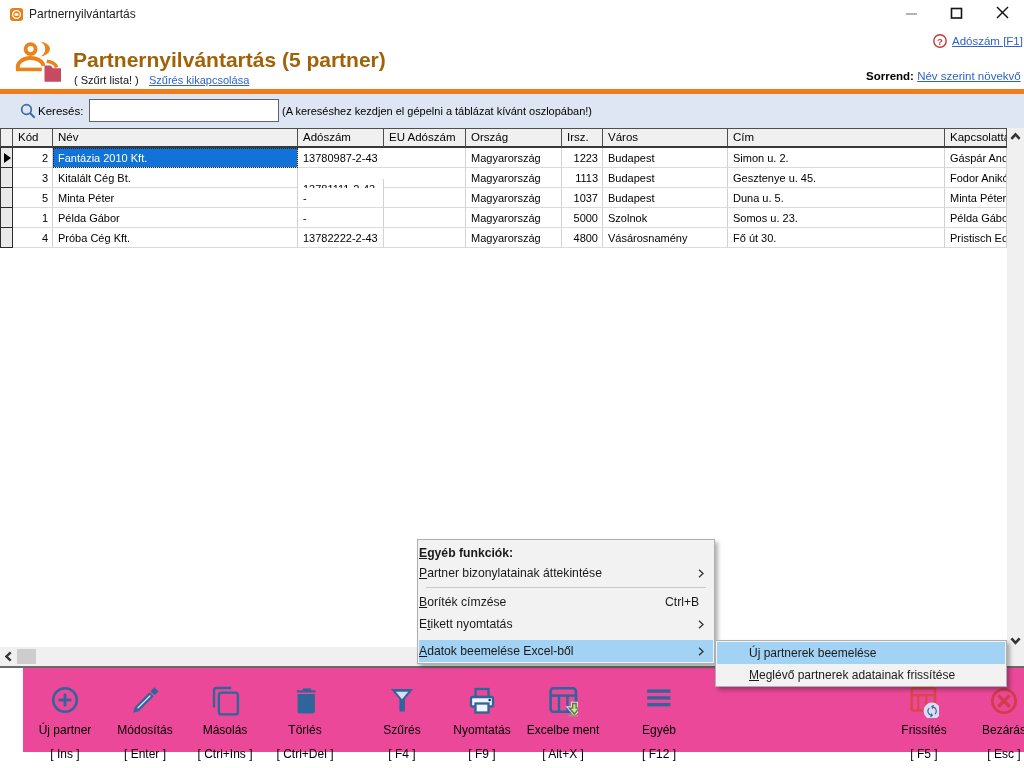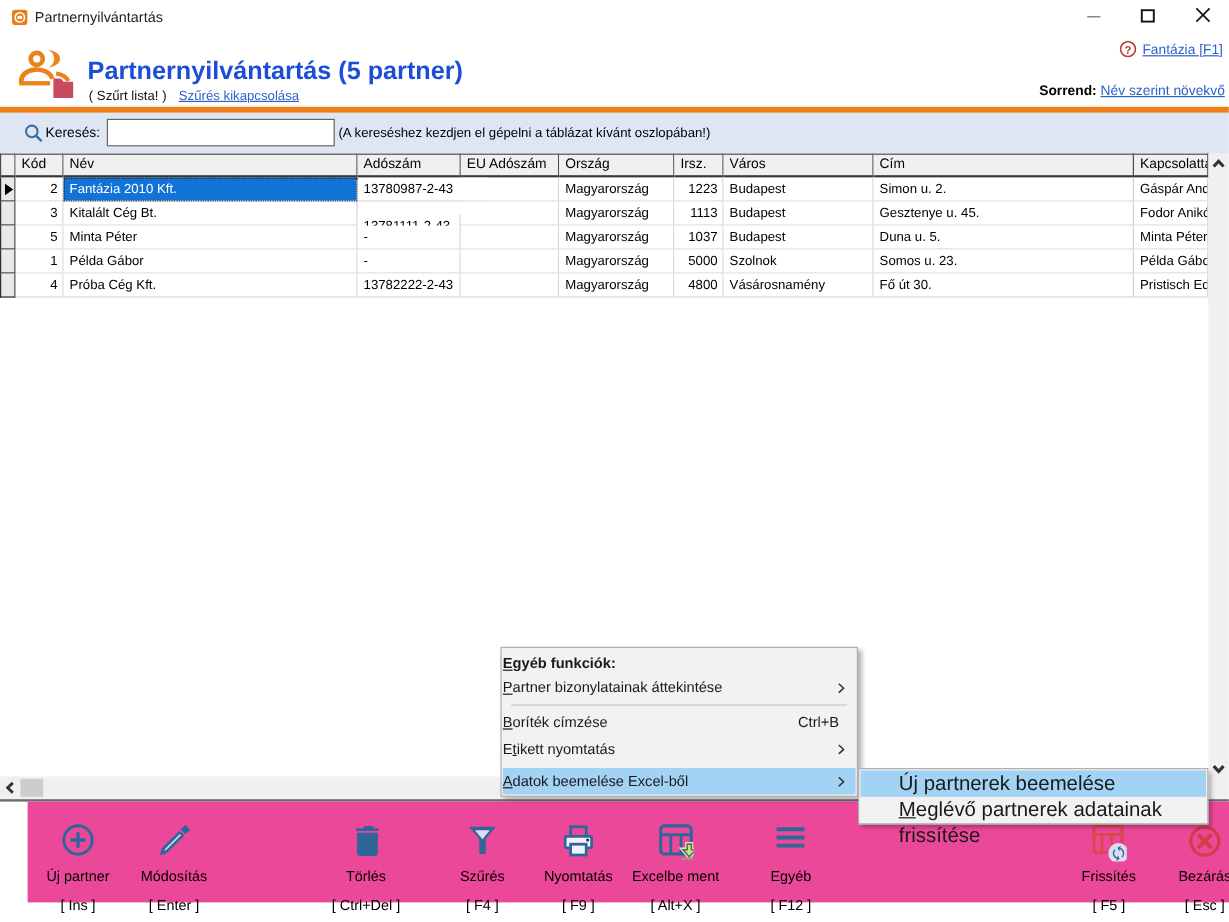--- a/index.html
+++ b/index.html
@@ -2,21 +2,21 @@
 <html><head>
 <meta charset="utf-8">
 <style>
   * { margin:0; padding:0; box-sizing:border-box; }
   html,body { width:1024px; height:768px; overflow:hidden; font-family:"Liberation Sans", sans-serif; background:#fff; }
   .abs { position:absolute; }
   a.lnk { color:#2e62c8; text-decoration:underline; }
 
   #apptitle { left:29px; top:7px; font-size:12px; color:#222; }
 
-  #hdrtitle { left:73px; top:48px; font-size:21px; font-weight:700; color:#1d4ed8; }
+  #hdrtitle { left:73px; top:48px; font-size:21px; font-weight:700; color:#a16207; }
   #szurt { left:74px; top:74px; font-size:11px; color:#111; }
   #szuresoff { left:149px; top:74px; font-size:11px; }
   #segits { top:34px; font-size:11.5px; }
   #sorrend { top:70px; font-size:11.5px; color:#000; }
   #orangebar { left:0; top:89px; width:1024px; height:5px; background:#ef7d1a; }
 
   #searchrow { left:0; top:94px; width:1024px; height:34px; background:#dde6f2; }
   #kereses { left:38px; top:11px; font-size:11.5px; color:#000; }
   #searchbox { left:89px; top:5px; width:190px; height:23px; background:#fff; border:1px solid #636363; }
   #hint { left:282px; top:11px; font-size:11px; color:#000; }
@@ -34,21 +34,21 @@
   .tbtn { position:absolute; top:18px; width:90px; height:80px; text-align:center; }
   .tbicon { display:block; margin:0 auto; }
   .tblabel { position:absolute; top:37px; width:100%; text-align:center; font-size:12px; color:#000; white-space:nowrap; }
   .tbkey { position:absolute; top:61px; width:100%; text-align:center; font-size:12px; color:#000; white-space:nowrap; }
 
   #menu { left:417px; top:539px; width:298px; height:125px; background:#f2f2f2; border:1px solid #b0b0b0; box-shadow:3px 3px 4px rgba(0,0,0,0.3); }
   .mi { position:absolute; left:1px; width:294px; height:22px; font-size:12.2px; color:#1a1a1a; line-height:22px; }
   .msep { position:absolute; left:8px; width:280px; height:1px; background:#c9c9c9; }
   .hi { background:#a2d2f4; }
   #submenu { left:715px; top:640px; width:292px; height:47px; background:#f2f2f2; border:1px solid #b0b0b0; box-shadow:3px 3px 4px rgba(0,0,0,0.3); }
-  .smi { position:absolute; left:1px; width:288px; height:22px; font-size:17px; color:#1a1a1a; line-height:22px; padding-left:32px; }
+  .smi { position:absolute; left:1px; width:288px; height:22px; font-size:12px; color:#1a1a1a; line-height:22px; padding-left:32px; }
   .arr { position:absolute; right:9px; top:7px; }
   u { text-decoration:underline; }
 </style>
 </head>
 <body>
 <div class="abs" id="titlebar" style="left:0;top:0;width:1024px;height:28px;background:#fff;">
   <svg class="abs" style="left:10px; top:8px;" width="13" height="13" viewBox="0 0 13 13">
       <rect x="0" y="0" width="13" height="13" rx="3" fill="#e87e17"></rect>
       <circle cx="6.5" cy="6.5" r="3.9" fill="none" stroke="#fff" stroke-width="1.3"></circle>
       <rect x="4.6" y="5.2" width="3.8" height="2.6" fill="#fff"></rect>
@@ -70,21 +70,21 @@
   <rect x="6" y="29.6" width="25.8" height="3.6" fill="#ea8319"></rect>
   <path d="M34.5 43.7 v-16.2 h6.2 l2.3 2.7 h8 v13.5 z" fill="#c64a60"></path>
 </svg>
 <div class="abs" id="hdrtitle">Partnernyilvántartás (5 partner)</div>
 <div class="abs" id="szurt">( Szűrt lista! )</div>
 <a class="abs lnk" id="szuresoff">Szűrés kikapcsolása</a>
 <div class="abs" id="segits" style="left:933px;">
   <svg style="vertical-align:-3px; margin-right:5px;" width="14" height="14" viewBox="0 0 14 14">
       <circle cx="7" cy="7" r="6.2" fill="none" stroke="#c03a38" stroke-width="1.4"></circle>
       <text x="7" y="10.6" font-size="9.5" font-weight="bold" fill="#c03a38" text-anchor="middle">?</text>
-    </svg><a class="lnk">Fantázia [F1]</a>
+    </svg><a class="lnk">Adószám [F1]</a>
 </div>
 <div class="abs" id="sorrend" style="left:866px;"><b>Sorrend:</b> <a class="lnk">Név szerint növekvő</a></div>
 <div class="abs" id="orangebar"></div>
 
 <div class="abs" id="searchrow">
   <svg class="abs" style="left:20px; top:9px;" width="16" height="16" viewBox="0 0 16 16">
       <circle cx="6.5" cy="6.5" r="4.8" fill="none" stroke="#3c6ca8" stroke-width="1.7"></circle>
       <line x1="10" y1="10" x2="14.7" y2="14.7" stroke="#3c6ca8" stroke-width="2"></line>
     </svg>
   <div class="abs" id="kereses">Keresés:</div>
@@ -181,20 +181,28 @@
     <div class="tbtn" style="left:77px;">
       <svg class="tbicon" width="30" height="32" viewBox="0 0 30 32">
         <path d="M4.65 21.15 L19.55 6.25 L23.65 10.35 L8.75 25.25 Z" fill="#2f6699"></path>
         <path d="M3.2 26.7 L4.65 21.15 L8.75 25.25 Z" fill="#2f6699"></path>
         <path d="M20.55 5.2 L24.45 1.35 L28.55 5.45 L24.65 9.3 Z" fill="#2f6699"></path>
         <line x1="7.6" y1="22.3" x2="20.4" y2="9.5" stroke="#d9def6" stroke-width="1.3"></line>
       </svg>
       <div class="tblabel">Módosítás</div>
       <div class="tbkey">[ Enter ]</div>
     </div>
+    <div class="tbtn" style="left:157px;">
+      <svg class="tbicon" width="30" height="32" viewBox="0 0 30 32">
+        <path d="M4 21.5 V4.5 a2.5 2.5 0 0 1 2.5 -2.5 H21.2" fill="none" stroke="#2f6699" stroke-width="2.3"></path>
+        <rect x="8.9" y="6.6" width="19" height="21.8" rx="2.5" fill="none" stroke="#2f6699" stroke-width="2.4"></rect>
+      </svg>
+      <div class="tblabel">Másolás</div>
+      <div class="tbkey">[ Ctrl+Ins ]</div>
+    </div>
     <div class="tbtn" style="left:237px;">
       <svg class="tbicon" width="30" height="32" viewBox="0 0 30 32">
         <rect x="12.9" y="2.4" width="8.1" height="2.6" fill="#2f6699"></rect>
         <rect x="6.9" y="4.3" width="18.6" height="2.2" fill="#2f6699"></rect>
         <path d="M7.5 7.9 h17.4 v17 a2.5 2.5 0 0 1 -2.5 2.5 h-12.4 a2.5 2.5 0 0 1 -2.5 -2.5 z" fill="#2f6699"></path>
       </svg>
       <div class="tblabel">Törlés</div>
       <div class="tbkey">[ Ctrl+Del ]</div>
     </div>
     <div class="tbtn" style="left:334px;">

